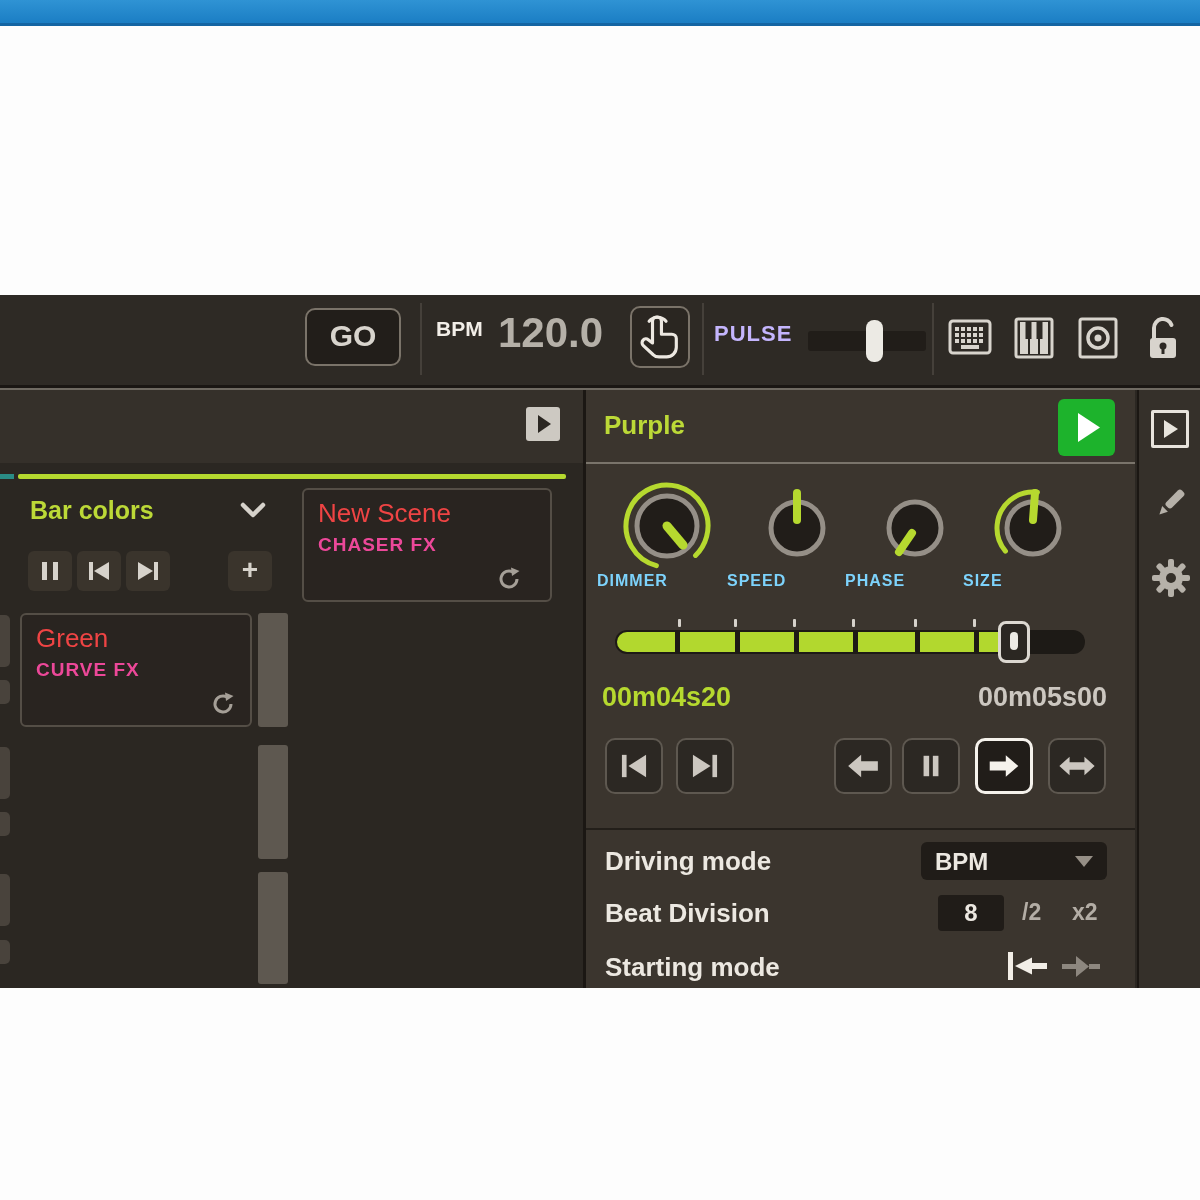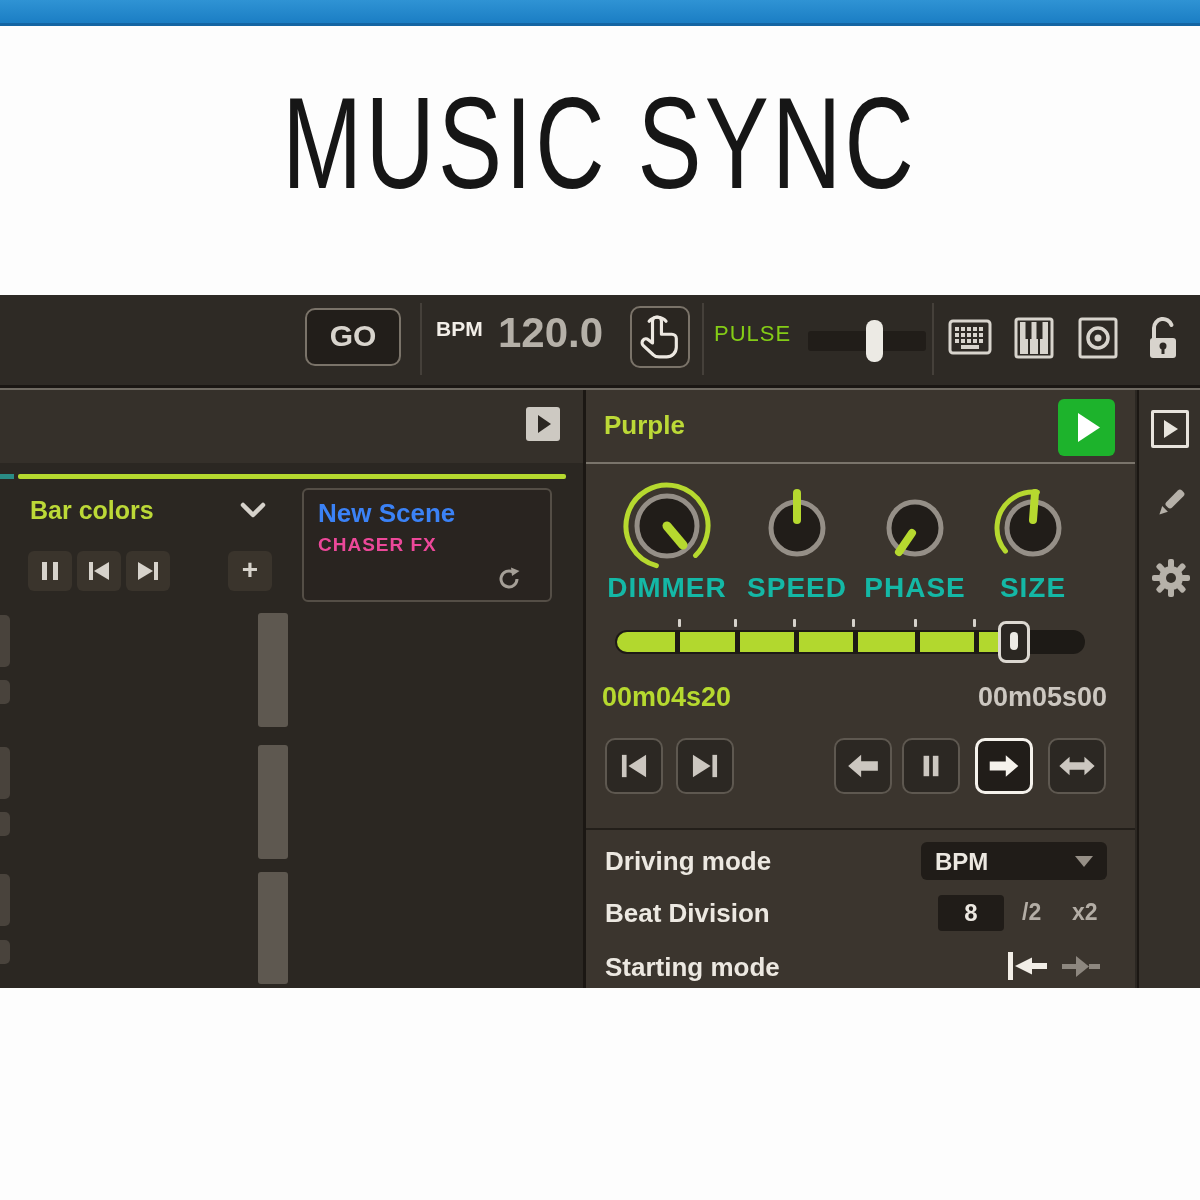--- a/index.html
+++ b/index.html
@@ -18,51 +18,51 @@
   .app { left:0; top:295px; width:1200px; height:693px; background:#2b2722; }
 
   
   .toolbar { left:0; top:0; width:1200px; height:93px; background:#2e2a25; border-bottom:3px solid #1a1613; }
   .tb-divider { top:8px; width:2px; height:72px; background:#45403a; }
   .go-btn { left:305px; top:13px; width:96px; height:58px; background:#221e1a; border:2px solid #7a7369;
     border-radius:10px; color:#d8d4cd; font-size:30px; font-weight:bold; text-align:center; line-height:52px; }
   .bpm-label { left:436px; top:22px; font-size:21px; font-weight:bold; color:#f2eee8; }
   .bpm-value { left:498px; top:14px; font-size:42px; font-weight:bold; color:#b5b0a8; }
   .tap-btn { left:630px; top:11px; width:60px; height:62px; background:#2a2621; border:2px solid #7a7369; border-radius:10px; }
-  .pulse-label { left:714px; top:26px; font-size:22px; font-weight:normal; color:#84cc16; letter-spacing:1px; }
+  .pulse-label { left:714px; top:26px; font-size:22px; font-weight:bold; color:#c4b5fd; letter-spacing:1px; }
   .pulse-track { left:808px; top:36px; width:118px; height:20px; background:#211d19; border-radius:3px; }
   .pulse-handle { left:58px; top:-11px; width:17px; height:42px; background:#eceae4; border-radius:8px; position:absolute; }
   .tb-icon { top:24px; }
 
   .content-topline { left:0; top:93px; width:1200px; height:2px; background:#6f6a62; }
 
   
   .left-panel { left:0; top:95px; width:502px; height:598px; background:#2b2722; }
   .lp-header { left:0; top:0; width:583px; height:73px; background:#35302a; }
   .lp-header-icon { left:526px; top:17px; width:34px; height:34px; background:#cdc9c2; border-radius:3px; }
   .lp-teal { left:0; top:84px; width:14px; height:5px; background:#2a8c85; }
   .lp-underline { left:18px; top:84px; width:548px; height:5px; background:#b6d92f; border-radius:2px; }
   .group-label { left:30px; top:106px; font-size:25px; font-weight:bold; color:#bcd937; }
   .lp-btn { top:161px; width:44px; height:40px; background:#3a342c; border-radius:6px; text-align:center; }
   .lp-plus { color:#d6d2cb; font-size:28px; font-weight:bold; line-height:38px; }
   .card { background:#292420; border:2px solid #544e46; border-radius:6px; }
-  .card-name { position:absolute; left:14px; top:8px; font-size:26px; font-weight:bold; color:#3b82f6; }
+  .card-name { position:absolute; left:14px; top:8px; font-size:26px; font-weight:normal; color:#ef4444; }
   .card-type { position:absolute; left:14px; top:44px; font-size:19px; font-weight:bold; color:#ec4899; letter-spacing:1px; }
   .card-loop { position:absolute; }
   .card-handle { width:30px; background:#5e5850; border-radius:3px; }
   .lp-frag { left:0; width:10px; background:#49433c; border-radius:0 5px 5px 0; }
 
   .v-div { left:583px; top:95px; width:3px; height:598px; background:#1b1713; }
 
   
   .right-panel { left:586px; top:95px; width:549px; height:598px; background:#3b352e; }
   .rp-title { left:18px; top:20px; font-size:26px; font-weight:bold; color:#bcd937; }
   .rp-play { left:472px; top:9px; width:57px; height:57px; background:#1db32c; border-radius:6px; }
   .rp-hdiv { left:0; top:72px; width:549px; height:2px; background:#7a746b; }
-  .knob-label { top:182px; width:140px; text-align:center; font-size:28px; font-weight:bold; color:#14b8a6; letter-spacing:1px; }
+  .knob-label { top:182px; width:140px; text-align:left; font-size:16px; font-weight:bold; color:#7dd3fc; letter-spacing:1px; }
   .track { left:29px; top:240px; width:470px; height:24px; background:#1d1a16; border-radius:12px; }
   .seg { position:absolute; top:2px; height:20px; background:#b2d82e; }
   .tick { top:229px; width:3px; height:8px; background:#d6d2cb; border-radius:1px; }
   .bar-handle { left:412px; top:231px; width:32px; height:42px; background:#2b2722; border:3px solid #dcd8d1; border-radius:8px; }
   .bar-handle-pill { position:absolute; left:9px; top:8px; width:8px; height:18px; background:#eceae4; border-radius:4px; }
   .time { top:292px; font-size:27px; font-weight:bold; }
   .t-btn { top:348px; width:58px; height:56px; background:#2c2823; border:2px solid #5e5850; border-radius:10px; }
   .t-btn.active { border:3px solid #f5f2ec; background:#211d19; }
   .rp-hdiv2 { left:0; top:438px; width:549px; height:2px; background:#231f1a; }
   .row-label { left:19px; font-size:26px; font-weight:bold; color:#ece8e1; }
@@ -78,23 +78,20 @@
   .sidebar { left:1137px; top:95px; width:63px; height:598px; background:#35302a; border-left:2px solid #1b1713; }
   .sb-play { left:12px; top:20px; width:38px; height:38px; border:3px solid #e8e4dd; border-radius:2px; }
 </style>
 </head>
 <body>
 
 <div class="stage">
 
   <div class="abs top-blue"></div>
 
-  <div class="abs big-title">
-    <span class="big-title-inner">MUSIC SYNC</span>
-  </div>
 
   <div class="abs app">
 
     <div class="abs toolbar">
       <div class="abs go-btn">GO</div>
       <div class="abs tb-divider" style="left:420px;"></div>
       <div class="abs bpm-label">BPM</div>
       <div class="abs bpm-value">120.0</div>
       <div class="abs tap-btn">
         <svg width="56" height="58" viewBox="0 0 44 48">
@@ -211,20 +208,30 @@
         <span class="card-name">New Scene</span>
         <span class="card-type">CHASER FX</span>
         <span class="card-loop" style="left:192px; top:76px;">
           <svg width="26" height="26" viewBox="0 0 26 26">
             <path d="M21 13a8 8 0 1 1-4-7" fill="none" stroke="#a59f97" stroke-width="3"></path>
             <polygon points="15,1.5 23.5,5 16,10" fill="#a59f97"></polygon>
           </svg>
         </span>
       </div>
 
+      <div class="abs card" style="left:20px; top:223px; width:232px; height:114px;">
+        <span class="card-name">Green</span>
+        <span class="card-type">CURVE FX</span>
+        <span class="card-loop" style="left:188px; top:76px;">
+          <svg width="26" height="26" viewBox="0 0 26 26">
+            <path d="M21 13a8 8 0 1 1-4-7" fill="none" stroke="#a59f97" stroke-width="3"></path>
+            <polygon points="15,1.5 23.5,5 16,10" fill="#a59f97"></polygon>
+          </svg>
+        </span>
+      </div>
       <div class="abs card-handle" style="left:258px; top:223px; height:114px;"></div>
 
       <div class="abs card-handle" style="left:258px; top:355px; height:114px;"></div>
 
       <div class="abs card-handle" style="left:258px; top:482px; height:112px;"></div>
 
       <div class="abs lp-frag" style="top:225px; height:52px;"></div>
       <div class="abs lp-frag" style="top:290px; height:24px;"></div>
       <div class="abs lp-frag" style="top:357px; height:52px;"></div>
       <div class="abs lp-frag" style="top:422px; height:24px;"></div>

